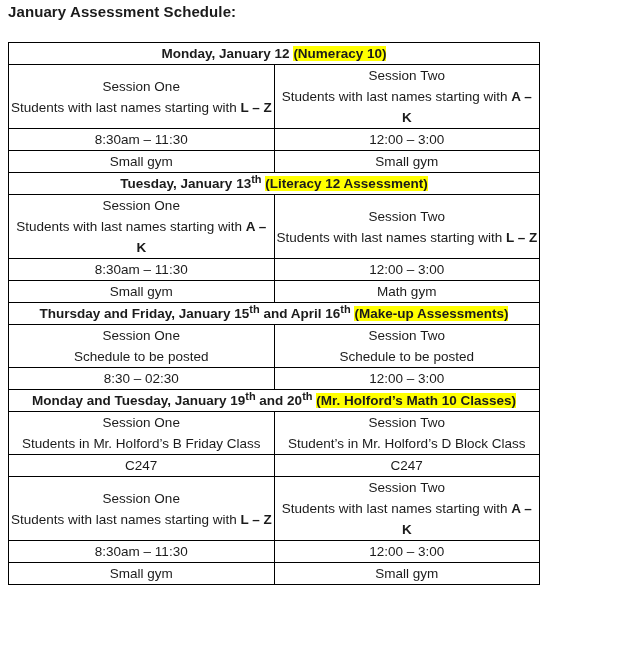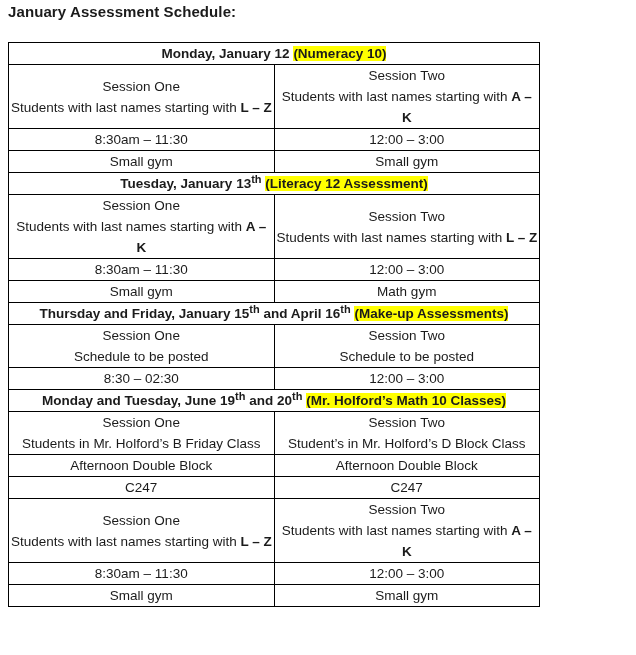--- a/index.html
+++ b/index.html
@@ -124,38 +124,30 @@
         </tr>
         <tr>
           <td>
             <div class="line"><span>8:30 – 02:30</span></div>
           </td>
           <td>
             <div class="line"><span>12:00 – 3:00</span></div>
           </td>
         </tr>
         <tr class="section-header">
-          <td colspan="2"><span>Monday and Tuesday, June 19</span><sup>th</sup><span> and 20</span><sup>th</sup><span> </span><span class="hl">(Mr. Holford’s Math 10 Classes)</span></td>
+          <td colspan="2"><span>Monday and Tuesday, January 19</span><sup>th</sup><span> and 20</span><sup>th</sup><span> </span><span class="hl">(Mr. Holford’s Math 10 Classes)</span></td>
         </tr>
         <tr>
           <td>
             <div class="line"><span>Session One</span></div>
             <div class="line"><span>Students in Mr. Holford’s B Friday Class</span></div>
           </td>
           <td>
             <div class="line"><span>Session Two</span></div>
             <div class="line"><span>Student’s in Mr. Holford’s D Block Class</span></div>
-          </td>
-        </tr>
-        <tr>
-          <td>
-            <div class="line"><span>Afternoon Double Block</span></div>
-          </td>
-          <td>
-            <div class="line"><span>Afternoon Double Block</span></div>
           </td>
         </tr>
         <tr>
           <td>
             <div class="line"><span>C247</span></div>
           </td>
           <td>
             <div class="line"><span>C247</span></div>
           </td>
         </tr>

